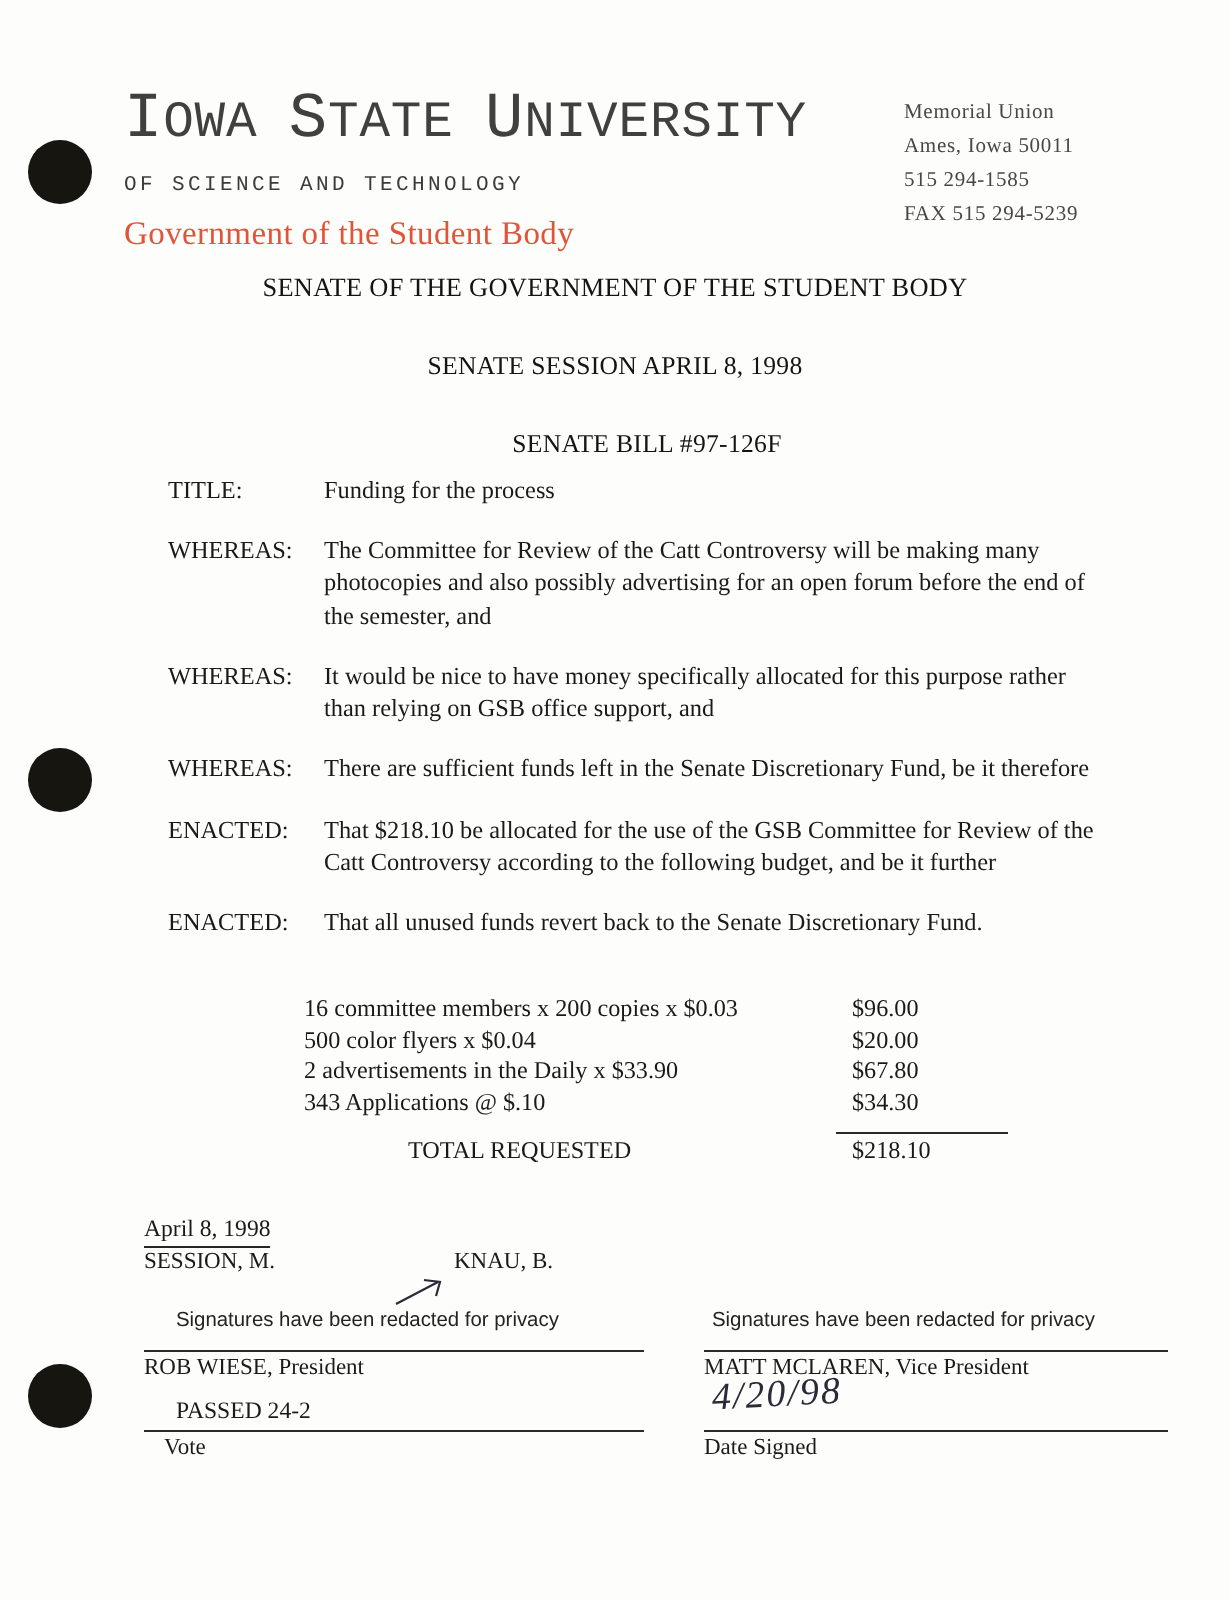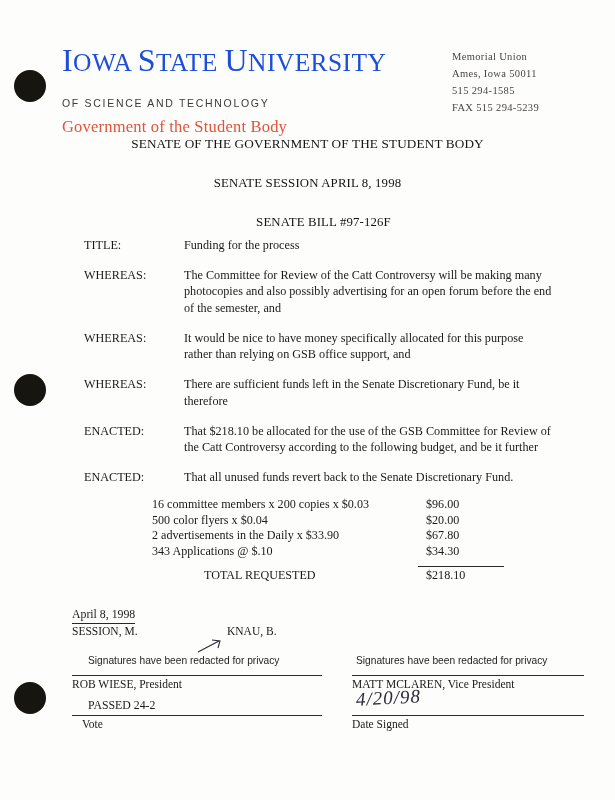--- a/index.html
+++ b/index.html
@@ -32,36 +32,36 @@
   .punch-hole.h3 { top: 682px; }
 
   
   .letterhead {
     position: absolute;
     top: 44px;
     left: 62px;
     width: 330px;
   }
   .isu-wordmark {
-    font-family: Liberation Serif, serif;
+    font-family: Liberation Mono, monospace;
     font-size: 25.5px;
     letter-spacing: 0.4px;
-    color: #1d4ed8;
+    color: #404040;
     white-space: nowrap;
     line-height: 1.02;
   }
   .isu-wordmark .cap {
     font-size: 32px;
   }
   .isu-sub {
-    font-family: Liberation Sans, sans-serif;
+    font-family: Liberation Mono, monospace;
     font-size: 10.5px;
     letter-spacing: 1.7px;
     color: #3b3b3b;
-    margin-top: 20px;
+    margin-top: 10px;
   }
   .isu-gsb {
     font-family: "Liberation Serif", serif;
     font-size: 16.5px;
     color: #e0543a;
     margin-top: 8px;
     letter-spacing: 0.2px;
   }
   .address {
     position: absolute;
@@ -97,21 +97,20 @@
     position: absolute;
     top: 237px;
     left: 84px;
     width: 470px;
   }
   .clause {
     display: flex;
     margin-bottom: 14px;
     font-size: 12.2px;
     line-height: 1.33;
-    gap: 22px;
   }
   .clause-label {
     width: 78px;
     flex: 0 0 78px;
     font-size: 12.2px;
   }
   .clause-text {
     flex: 1;
     text-align: left;
   }

